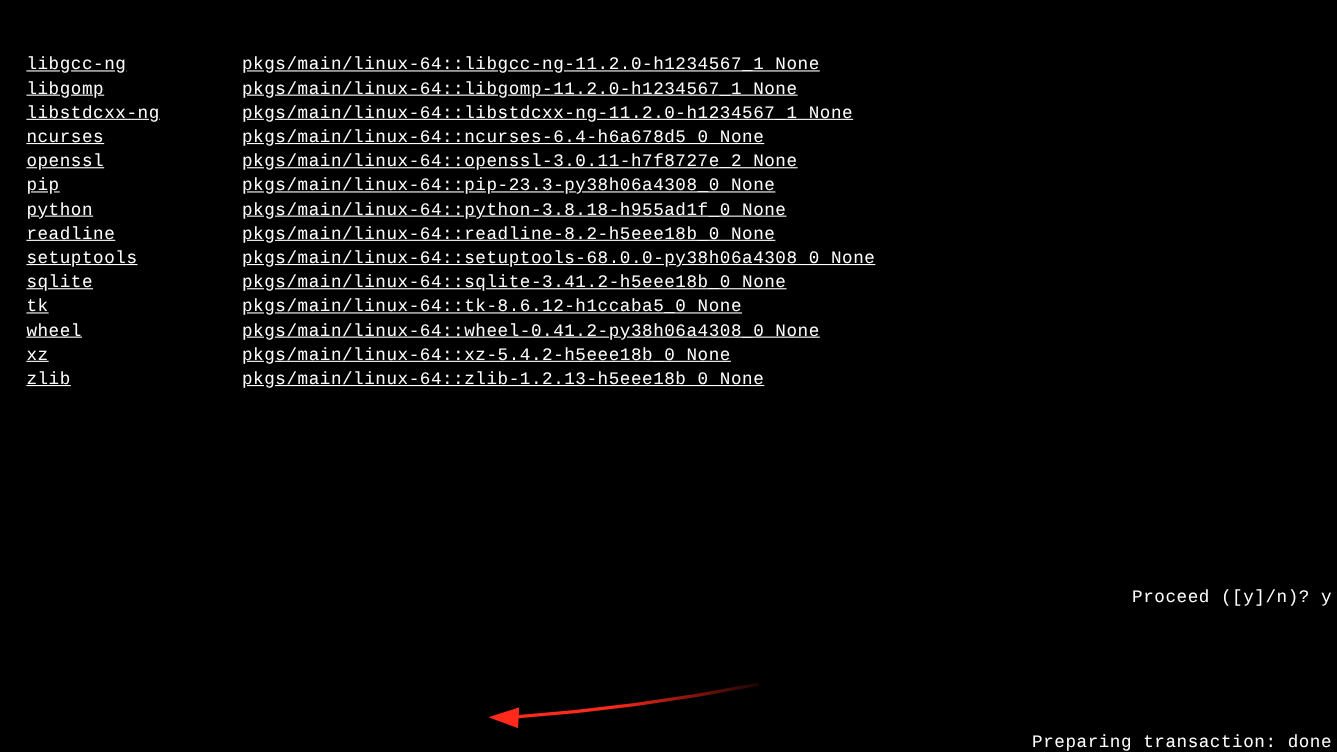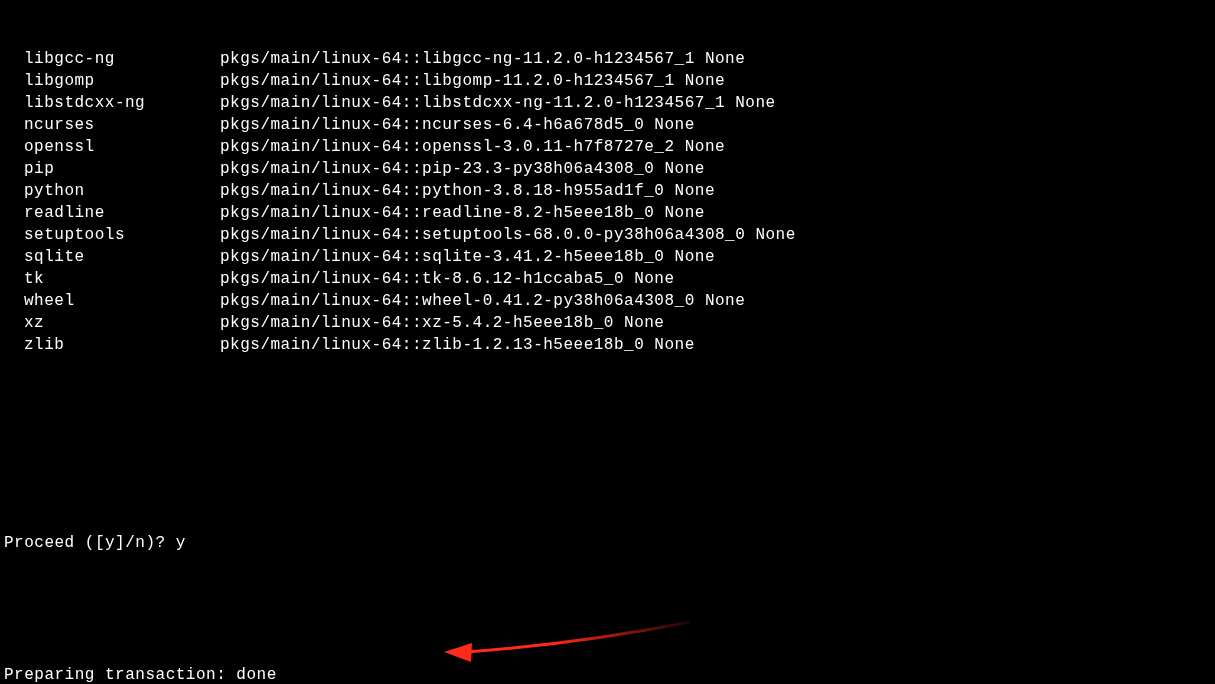--- a/index.html
+++ b/index.html
@@ -18,31 +18,33 @@
       height: 684px;
       overflow: hidden;
       position: relative;
     }
     .terminal-output {
       white-space: pre;
       letter-spacing: 0.5px;
     }
     .pkg-line {
       display: flex;
+      text-decoration: underline;
     }
     .pkg-name {
       display: inline-block;
       width: 216px;
       padding-left: 20px;
     }
     .pkg-spec {
       display: inline-block;
     }
     .plain-line {
       display: block;
+      text-align: right;
     }
     .blank-line {
       height: 22px;
     }
     .arrow-annotation {
       position: absolute;
       left: 438px;
       top: 614px;
       pointer-events: none;
     }

